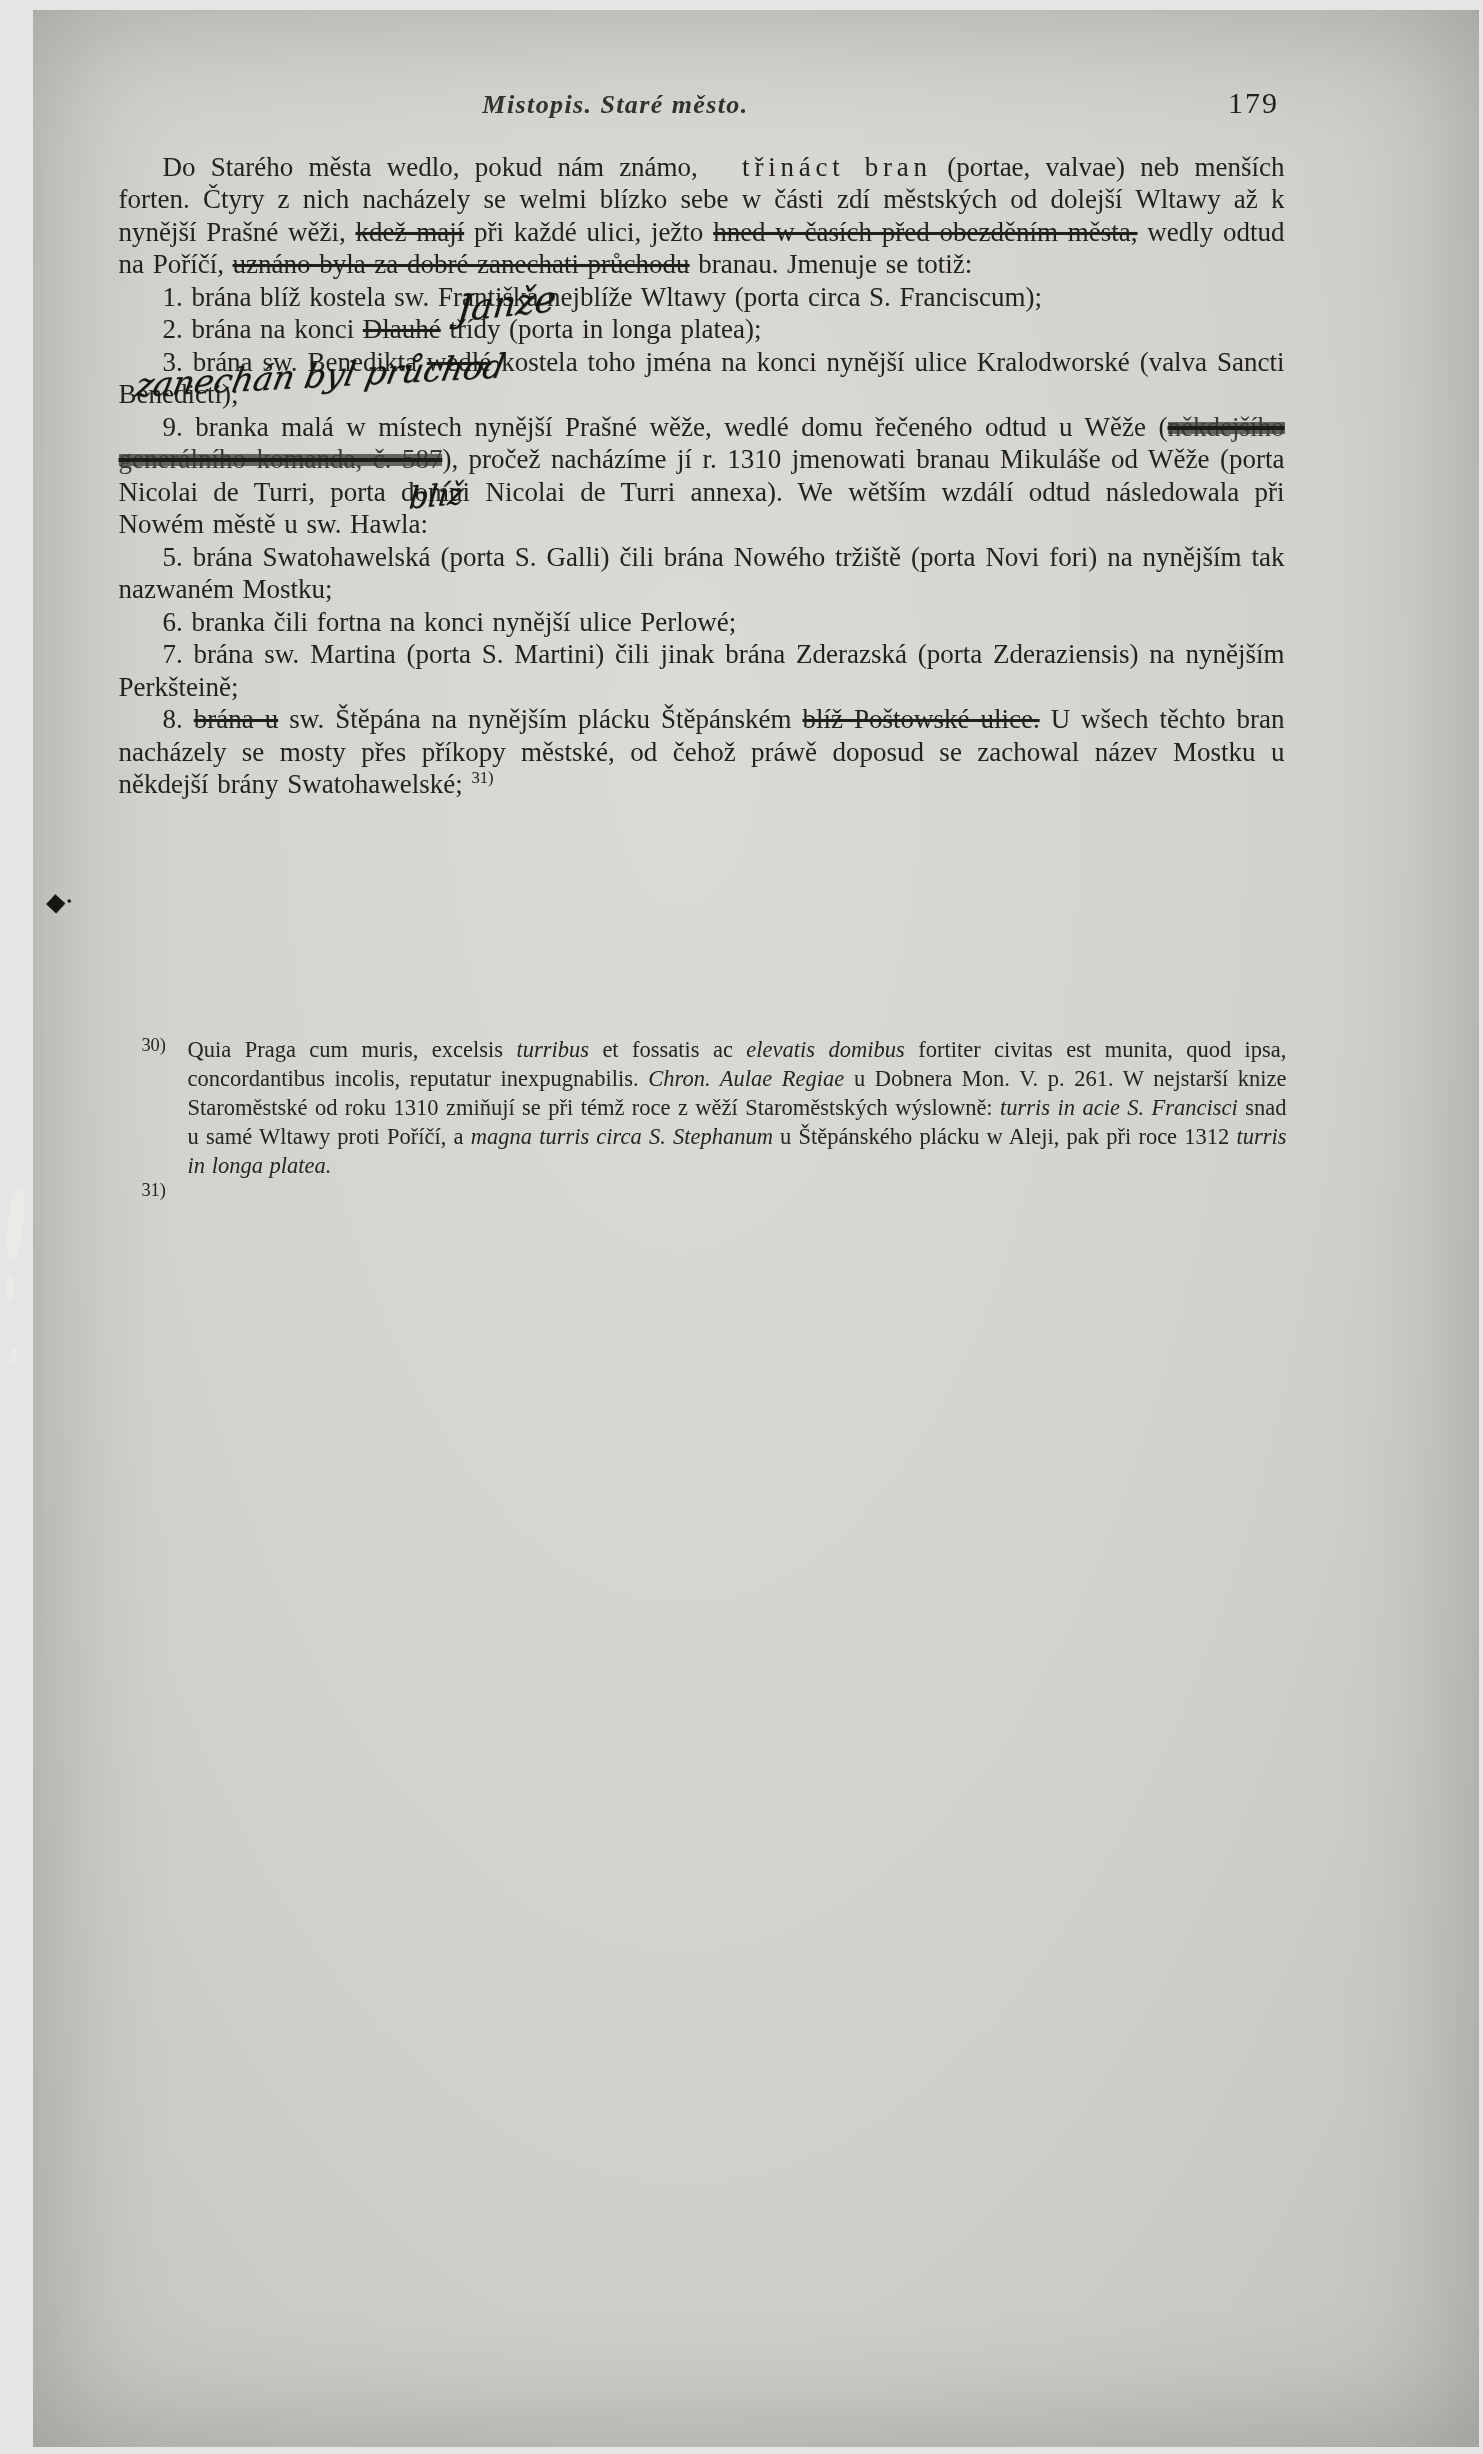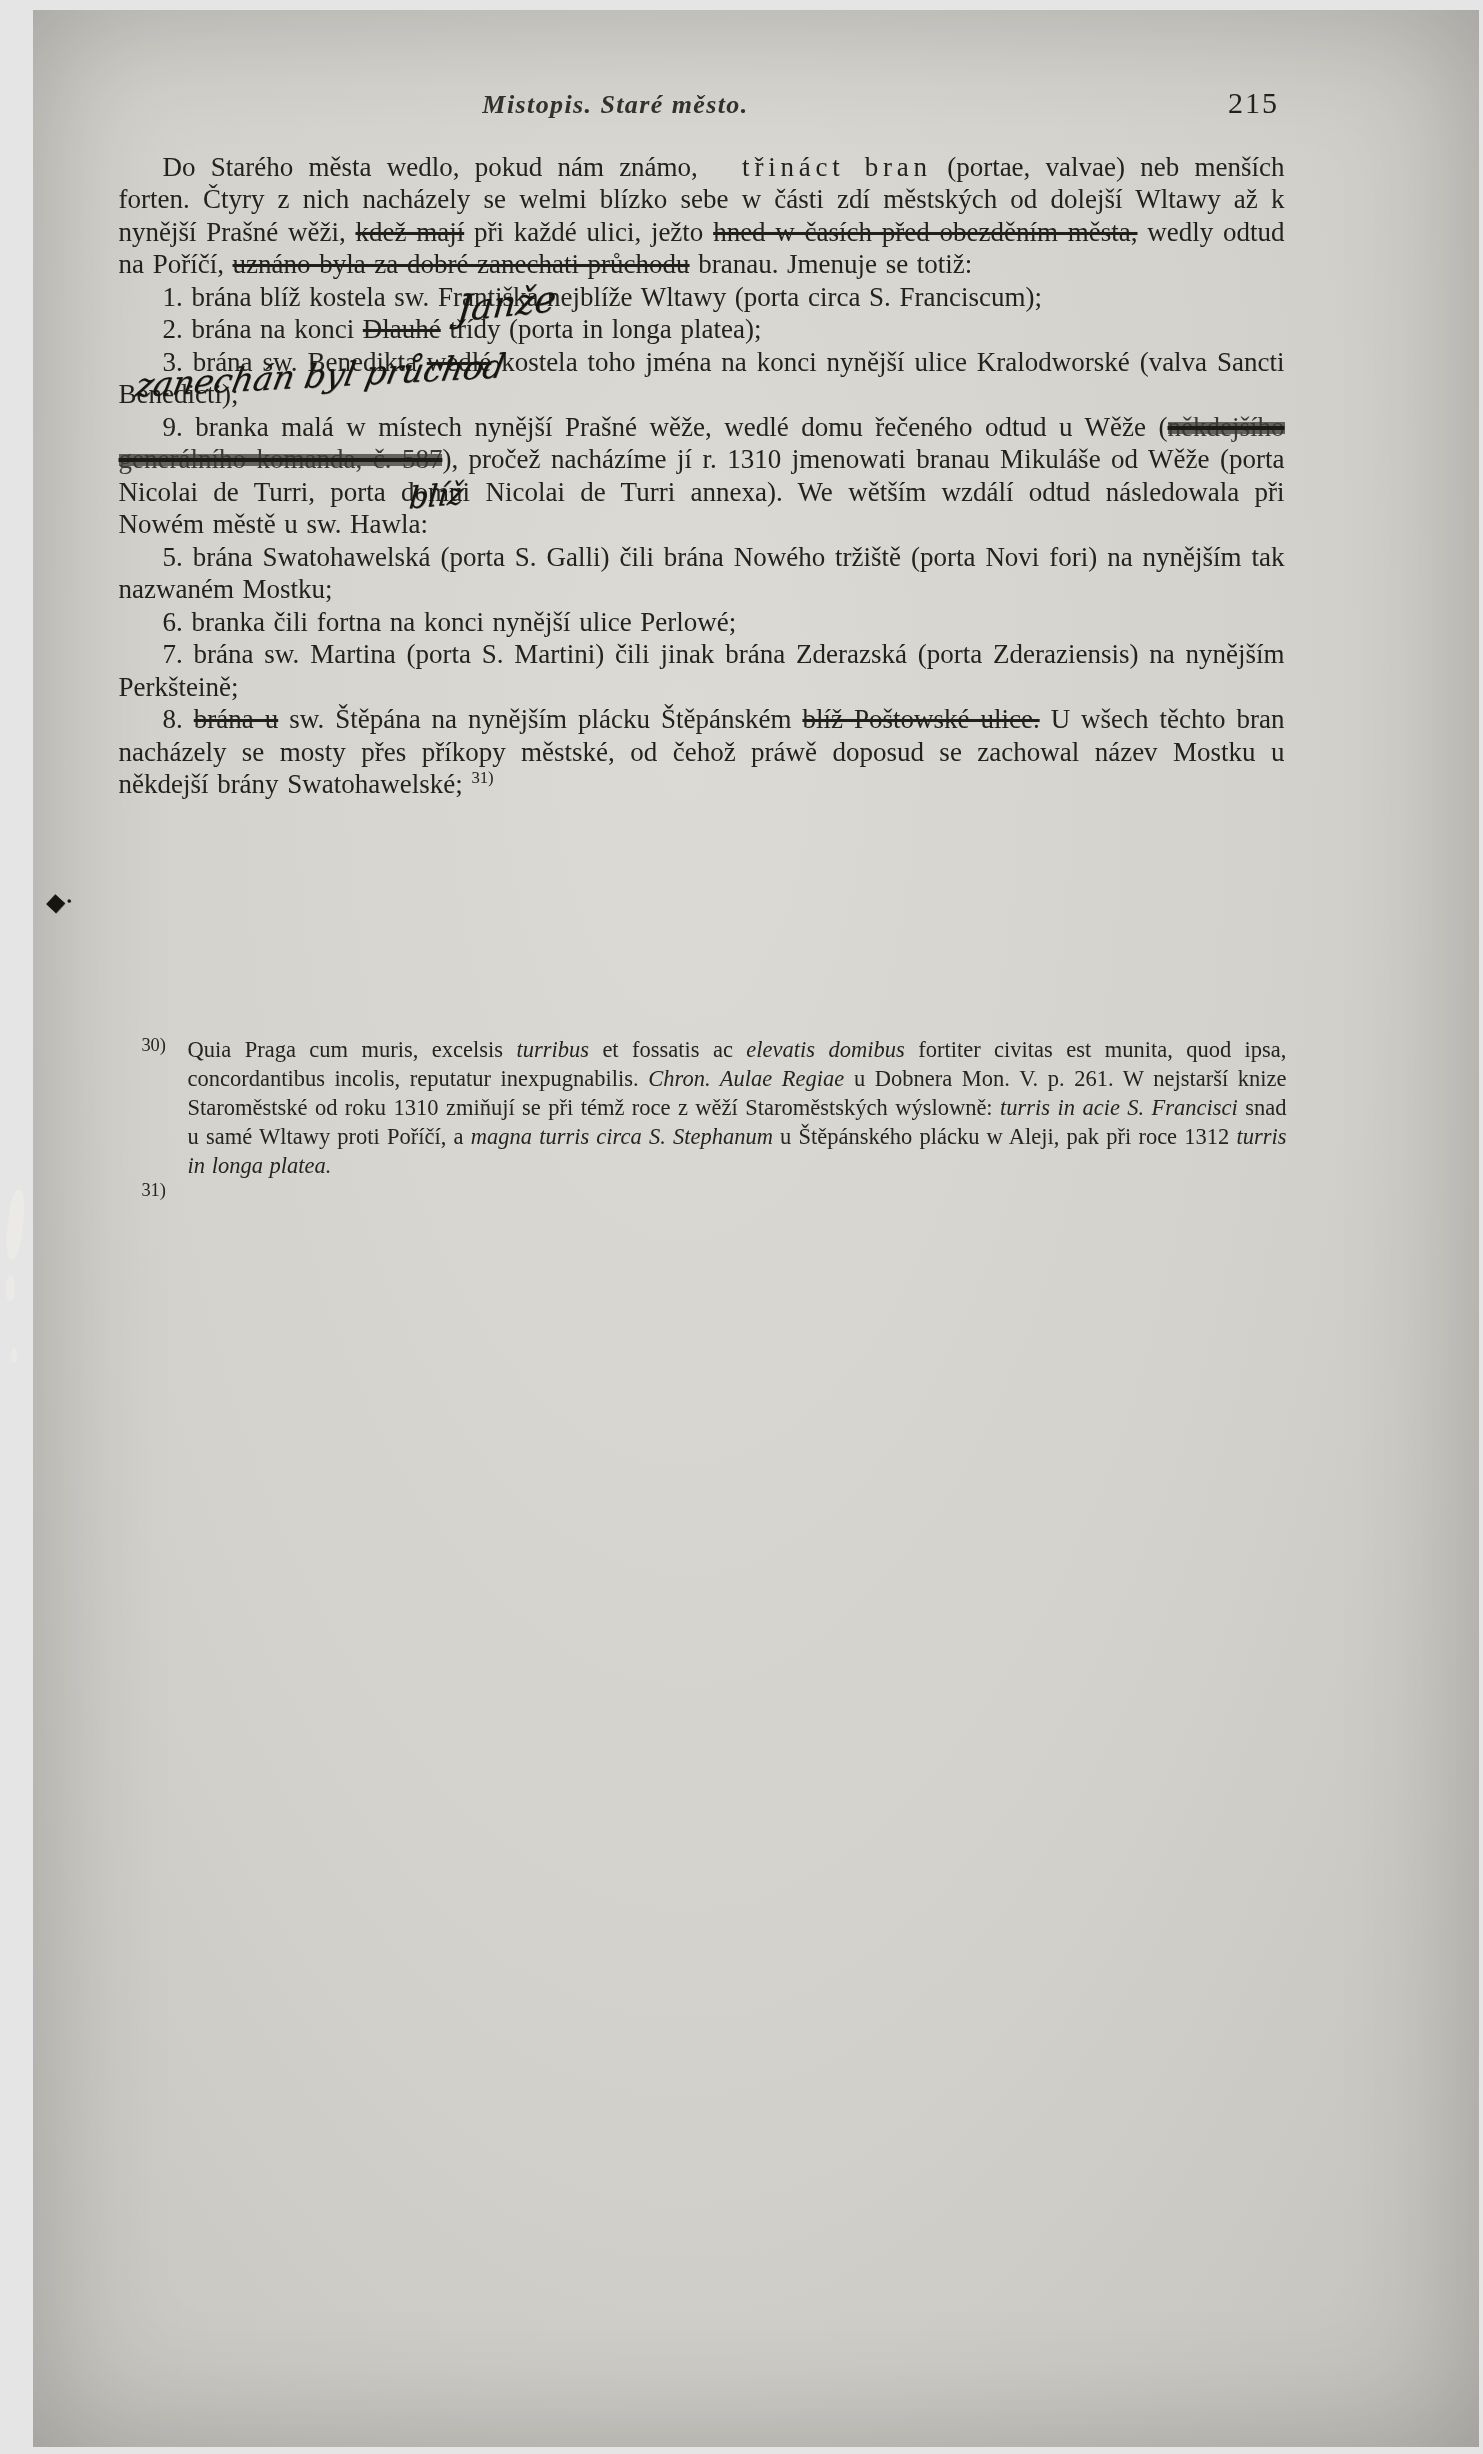--- a/index.html
+++ b/index.html
@@ -70,21 +70,21 @@
 <body>
 
 <div class="scan">
   <div class="speck s0"></div>
   <div class="speck s1"></div>
   <div class="speck s2"></div>
 
   <div class="paper">
     <div class="header">
       <span class="running-title">Mistopis. Staré město.</span>
-      <span class="page-number">215</span>
+      <span class="page-number">179</span>
     </div>
 
     <div class="body-text" id="body-text">
         <p class="para ind"><span>Do Starého města wedlo, pokud nám známo, </span><span class="spaced">třináct bran</span><span> (portae, valvae) neb menších forten. Čtyry z nich nacházely se welmi blízko sebe w části zdí městských od dolejší Wltawy až k nynější Prašné wěži, </span><span class="strike">kdež mají</span><span> při každé ulici, ježto </span><span class="strike">hned w časích před obezděním města,</span><span> wedly odtud na Poříčí, </span><span class="strike">uznáno byla za dobré zanechati průchodu</span><span> branau. Jmenuje se totiž:</span></p>
         <p class="para ind"><span>1. brána blíž kostela sw. Františka nejblíže Wltawy (porta circa S. Franciscum);</span></p>
         <p class="para ind"><span>2. brána na konci </span><span class="strike">Dlauhé</span><span> třídy (porta in longa platea);</span></p>
         <p class="para ind"><span>3. brána sw. Benedikta </span><span class="strike">wedlé</span><span> kostela toho jména na konci nynější ulice Kralodworské (valva Sancti Benedicti);</span></p>
         <p class="para ind"><span>9. branka malá w místech nynější Prašné wěže, wedlé domu řečeného odtud u Wěže (</span><span class="blot">někdejšího generálního komanda, č. 587</span><span>), pročež nacházíme jí r. 1310 jmenowati branau Mikuláše od Wěže (porta Nicolai de Turri, porta domui Nicolai de Turri annexa). We wětším wzdálí odtud následowala při Nowém městě u sw. Hawla:</span></p>
         <p class="para ind"><span>5. brána Swatohawelská (porta S. Galli) čili brána Nowého tržiště (porta Novi fori) na nynějším tak nazwaném Mostku;</span></p>
         <p class="para ind"><span>6. branka čili fortna na konci nynější ulice Perlowé;</span></p>

